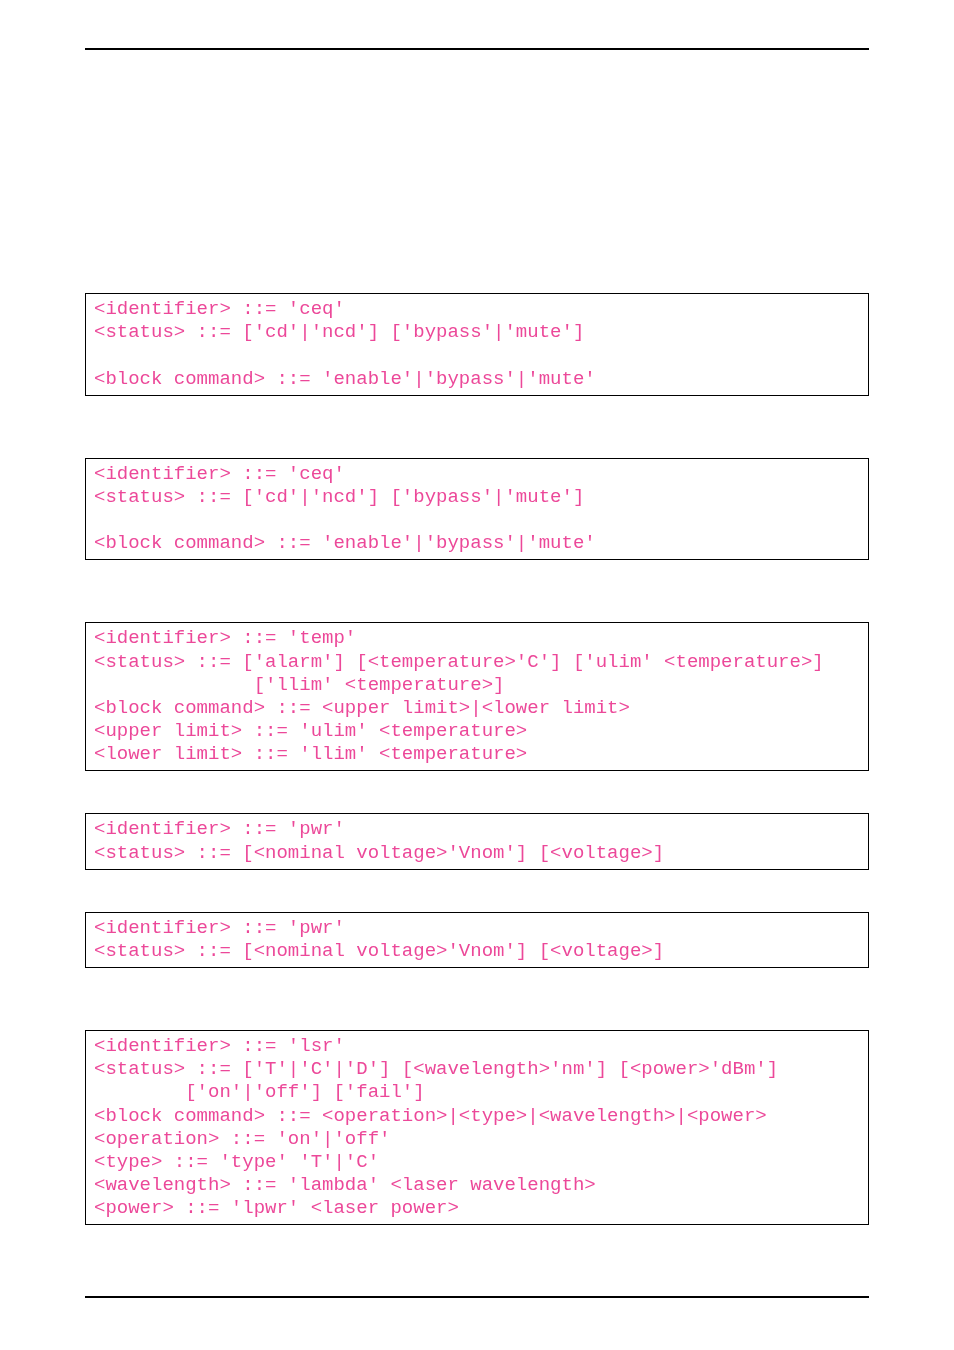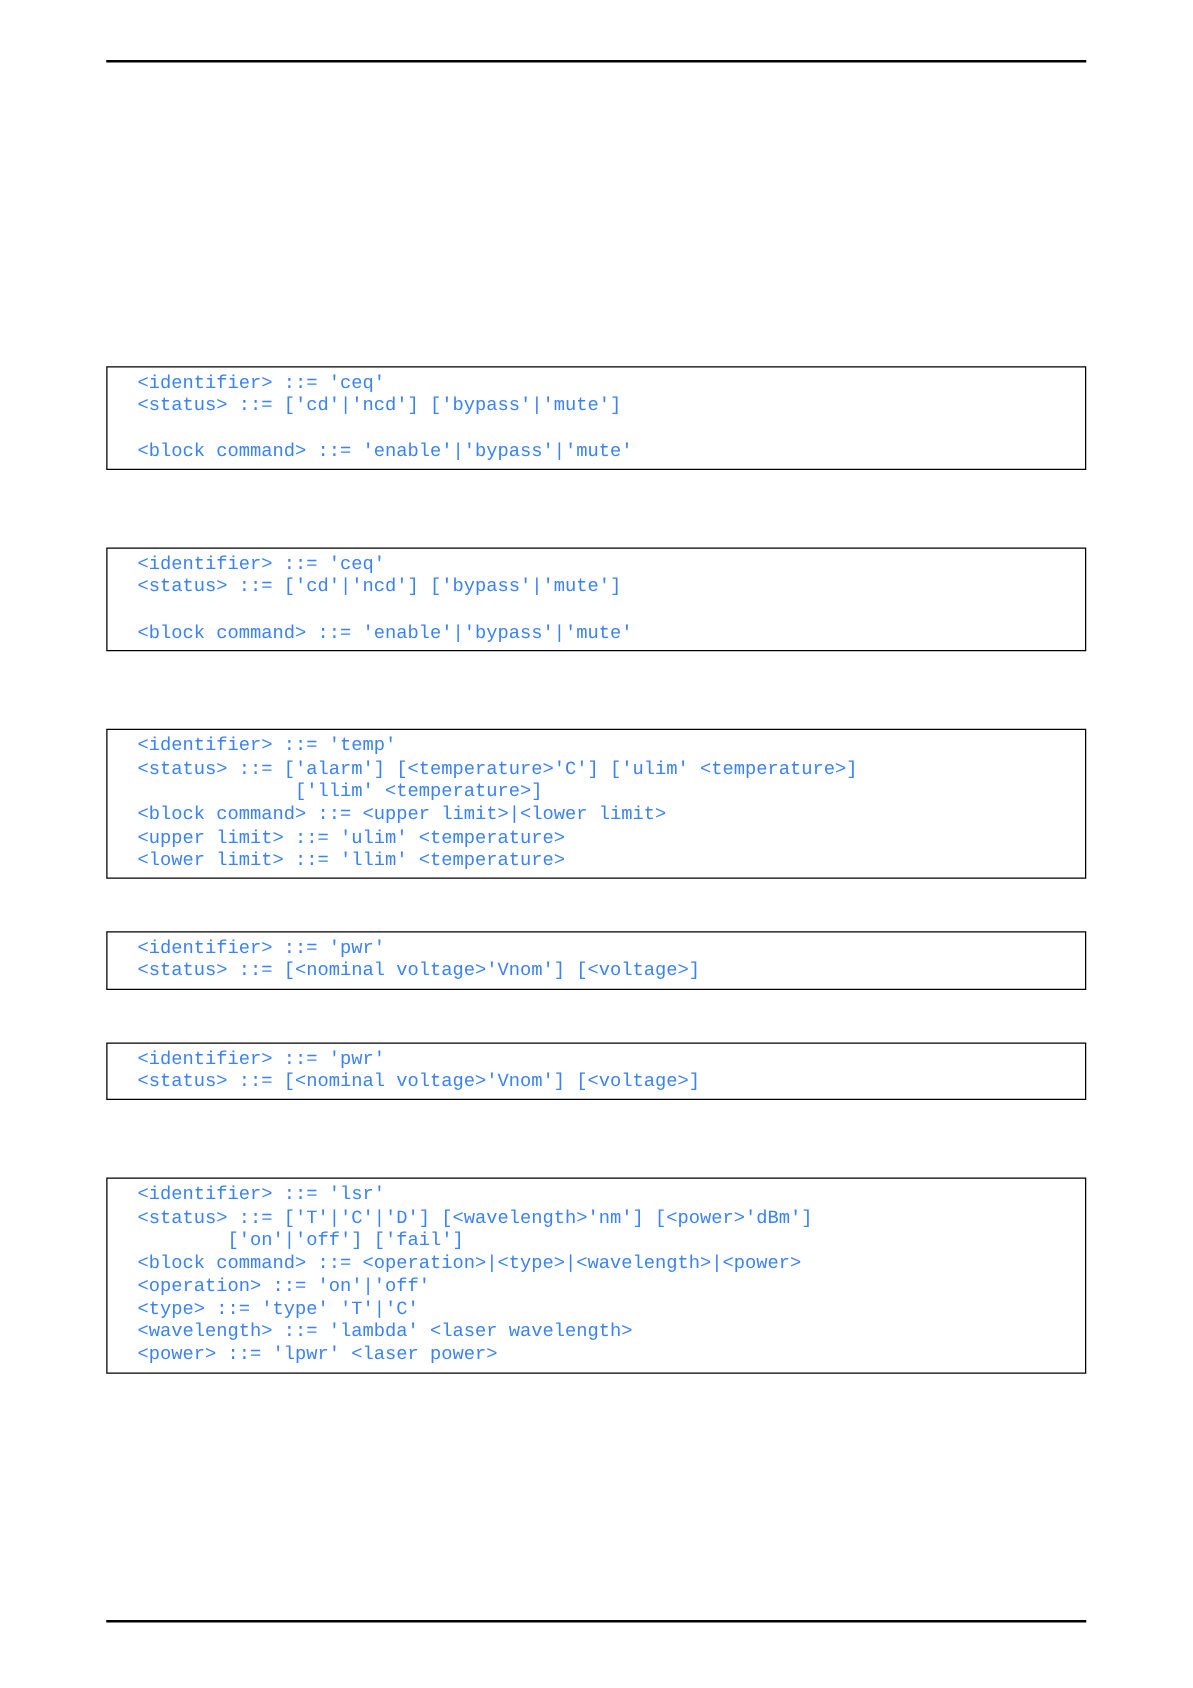--- a/index.html
+++ b/index.html
@@ -25,26 +25,26 @@
     position: absolute;
     bottom: 52px;
     left: 85px;
     right: 85px;
   }
   .content {
     padding-top: 225px;
   }
   .codebox {
     border: 1px solid #000;
-    padding: 4px 24px;
+    padding: 4px 8px;
     font-family: "Courier New", Courier, monospace;
-    font-size: 15px;
+    font-size: 19px;
     line-height: 1.22;
     white-space: pre;
-    color: #3b82f6;
+    color: #ec4899;
     overflow: hidden;
   }
   .gap-sm { height: 42px; }
   .gap-md { height: 62px; }
 </style>
 </head>
 <body>
 
 <div class="page">
   <div class="hr-top"></div>

